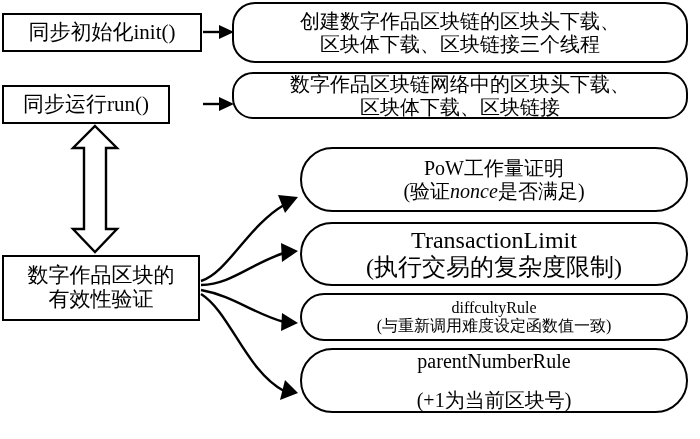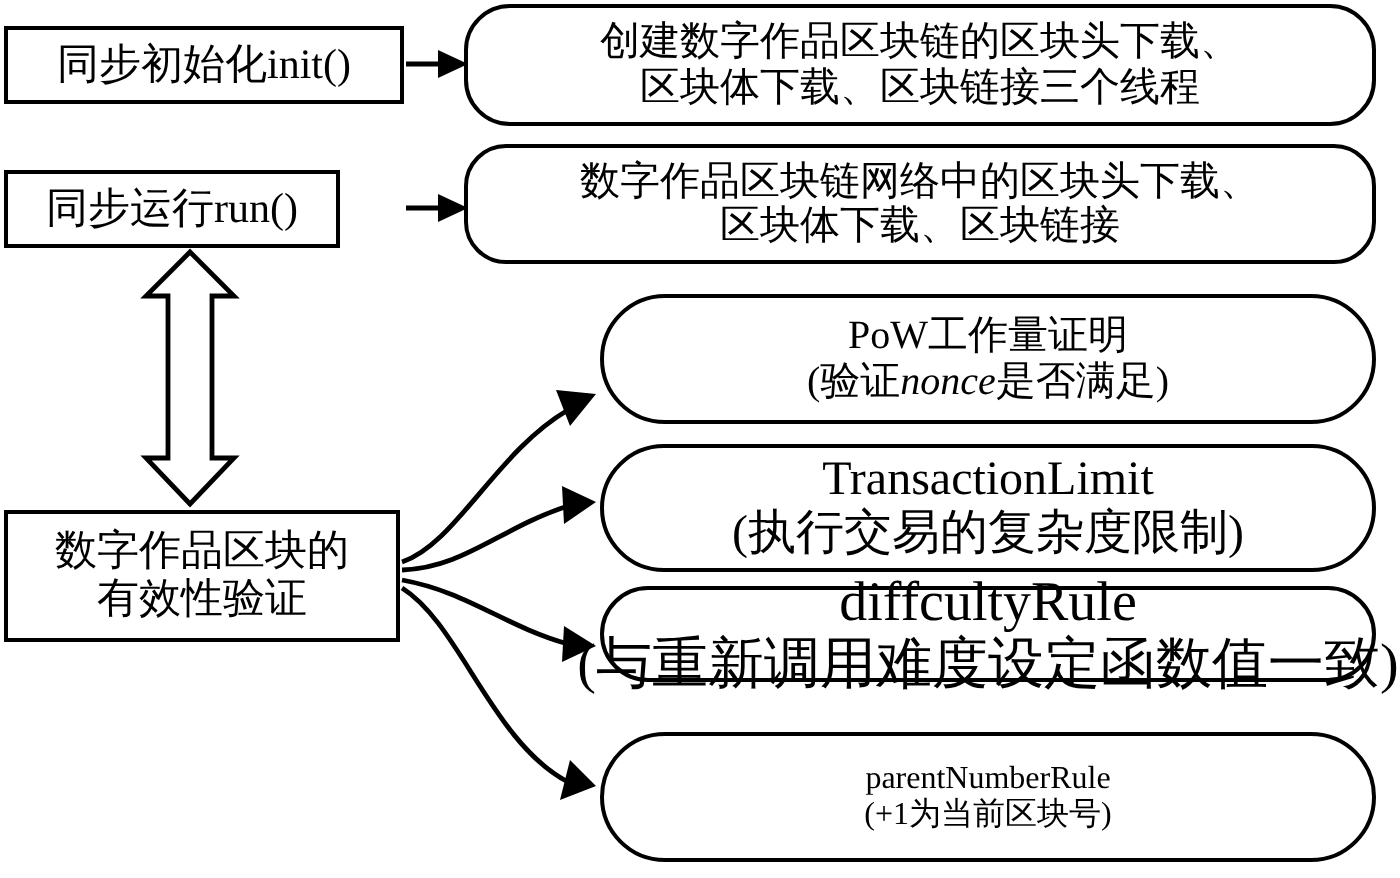--- a/index.html
+++ b/index.html
@@ -42,26 +42,26 @@
     white-space: nowrap;
   }
   .ital { font-style: italic; }
 
   
   #node-init      { left: 2px;   top: 13px;  width: 200px; height: 39px;  font-size: 21px; }
   #node-run       { left: 2px;   top: 85px;  width: 168px; height: 39px;  font-size: 21px; }
   #node-validity  { left: 2px;   top: 255px; width: 198px; height: 66px;  font-size: 21px; }
 
   #node-init-detail { left: 232px; top: 2px;  width: 456px; height: 61px; font-size: 20px; border-radius: 23px; }
-  #node-run-detail  { left: 232px; top: 72px; width: 456px; height: 60px; font-size: 20px; border-radius: 21px; }
+  #node-run-detail  { left: 232px; top: 72px; width: 456px; height: 47px; font-size: 20px; border-radius: 21px; }
 
   #node-pow         { left: 300px; top: 147px; width: 388px; height: 65px; font-size: 20px; }
   #node-txlimit     { left: 300px; top: 222px; width: 388px; height: 64px; font-size: 24px; }
-  #node-difficulty  { left: 300px; top: 293px; width: 388px; height: 48px; font-size: 28px; }
-  #node-parentnum   { left: 300px; top: 366px; width: 388px; height: 65px; font-size: 16px; }
+  #node-difficulty  { left: 300px; top: 293px; width: 388px; height: 48px; font-size: 16px; }
+  #node-parentnum   { left: 300px; top: 348px; width: 388px; height: 65px; font-size: 20px; justify-content: space-between; }
 
   
   #connectors {
     position: absolute;
     left: 0; top: 0;
     width: 700px;
     height: 439px;
     pointer-events: none;
   }
   #connectors .edge {

